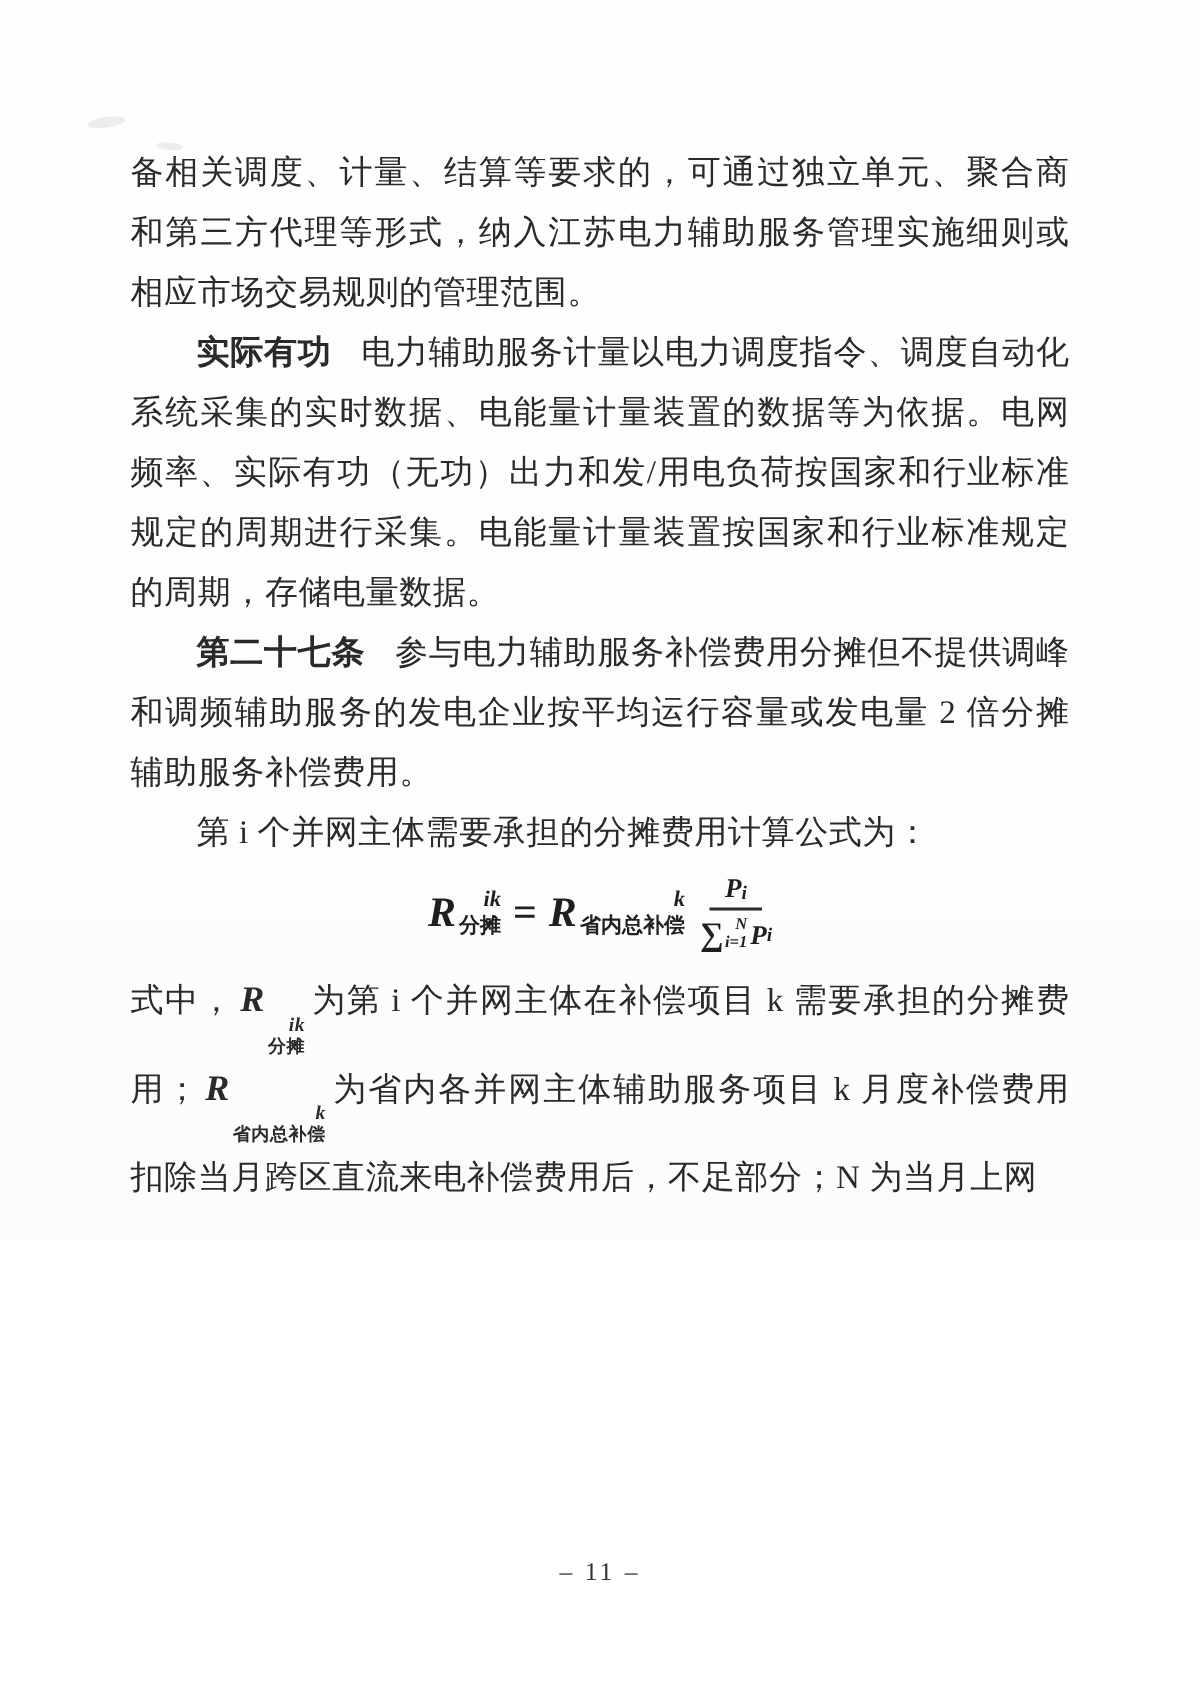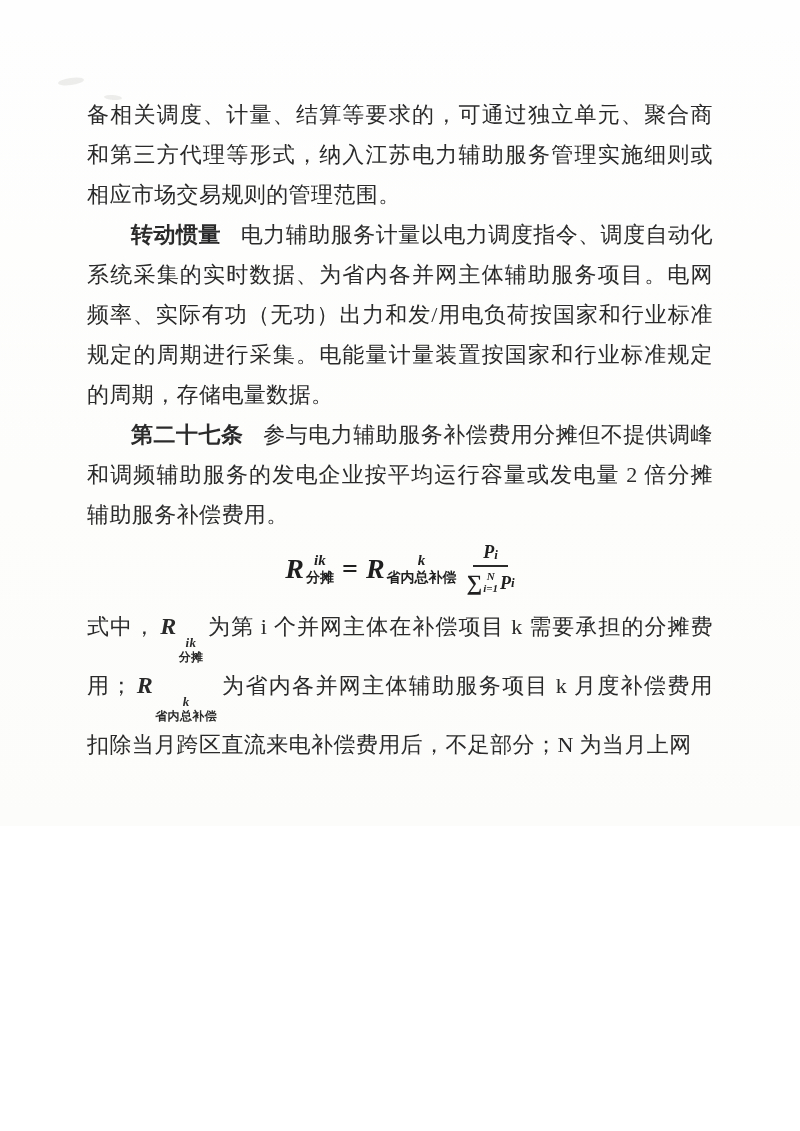--- a/index.html
+++ b/index.html
@@ -40,21 +40,21 @@
     align-items:center;
     margin:8px 0 10px 0;
     font-size:28px;
     color:#1f1f1f;
   }
   .mi { font-style:italic; font-weight:bold; font-family:"Liberation Serif","DejaVu Serif",serif; }
   .eq { margin:0 8px; font-weight:bold; }
   .ss {
     display:inline-flex;
     flex-direction:column;
-    align-items:center;
+    align-items:flex-end;
     line-height:1;
     vertical-align:-14px;
     margin-left:2px;
   }
   .ss .sup { font-size:15px; margin-bottom:3px; }
   .ss .sub { font-size:14px; font-style:normal; font-weight:bold; white-space:nowrap; }
   .frac {
     display:inline-flex;
     flex-direction:column;
     align-items:center;
@@ -105,25 +105,26 @@
 <body>
 
 <div class="page">
   <span class="artifact a1"></span>
   <span class="artifact a2"></span>
 
   <div class="content">
 
     <p class="body">备相关调度、计量、结算等要求的，可通过独立单元、聚合商和第三方代理等形式，纳入江苏电力辅助服务管理实施细则或相应市场交易规则的管理范围。</p>
 
-    <p class="body indent"><span class="article-label">转动惯量</span><span>电力辅助服务计量以电力调度指令、调度自动化系统采集的实时数据、为省内各并网主体辅助服务项目。电网频率、实际有功（无功）出力和发/用电负荷按国家和行业标准规定的周期进行采集。电能量计量装置按国家和行业标准规定的周期，存储电量数据。</span></p>
+    <p class="body indent"><span class="article-label">实际有功</span><span>电力辅助服务计量以电力调度指令、调度自动化系统采集的实时数据、电能量计量装置的数据等为依据。电网频率、实际有功（无功）出力和发/用电负荷按国家和行业标准规定的周期进行采集。电能量计量装置按国家和行业标准规定的周期，存储电量数据。</span></p>
 
     <p class="body indent"><span class="article-label">第二十七条</span><span>参与电力辅助服务补偿费用分摊但不提供调峰和调频辅助服务的发电企业按平均运行容量或发电量 2 倍分摊辅助服务补偿费用。</span></p>
 
 
+    <p class="body indent">第 i 个并网主体需要承担的分摊费用计算公式为：</p>
 
     <div class="formula">
       <span class="mi">R</span>
         <span class="ss">
           <span class="sup mi">ik</span>
           <span class="sub">分摊</span>
         </span>
       <span class="eq">=</span>
       <span class="mi">R</span>
         <span class="ss">
@@ -150,13 +151,14 @@
     <p class="body explain"><span>式中，</span><span class="imath"><span class="mi">R</span><span class="ss inl">
             <span class="sup mi">ik</span>
             <span class="sub">分摊</span>
           </span></span><span>为第 i 个并网主体在补偿项目 k 需要承担的分摊费用；</span><span class="imath"><span class="mi">R</span><span class="ss inl">
             <span class="sup mi">k</span>
             <span class="sub">省内总补偿</span>
           </span></span><span>为省内各并网主体辅助服务项目 k 月度补偿费用扣除当月跨区直流来电补偿费用后，不足部分；N 为当月上网</span></p>
 
   </div>
 
+  <div class="footer">–  11  –</div>
 </div>
 
 </body></html>

